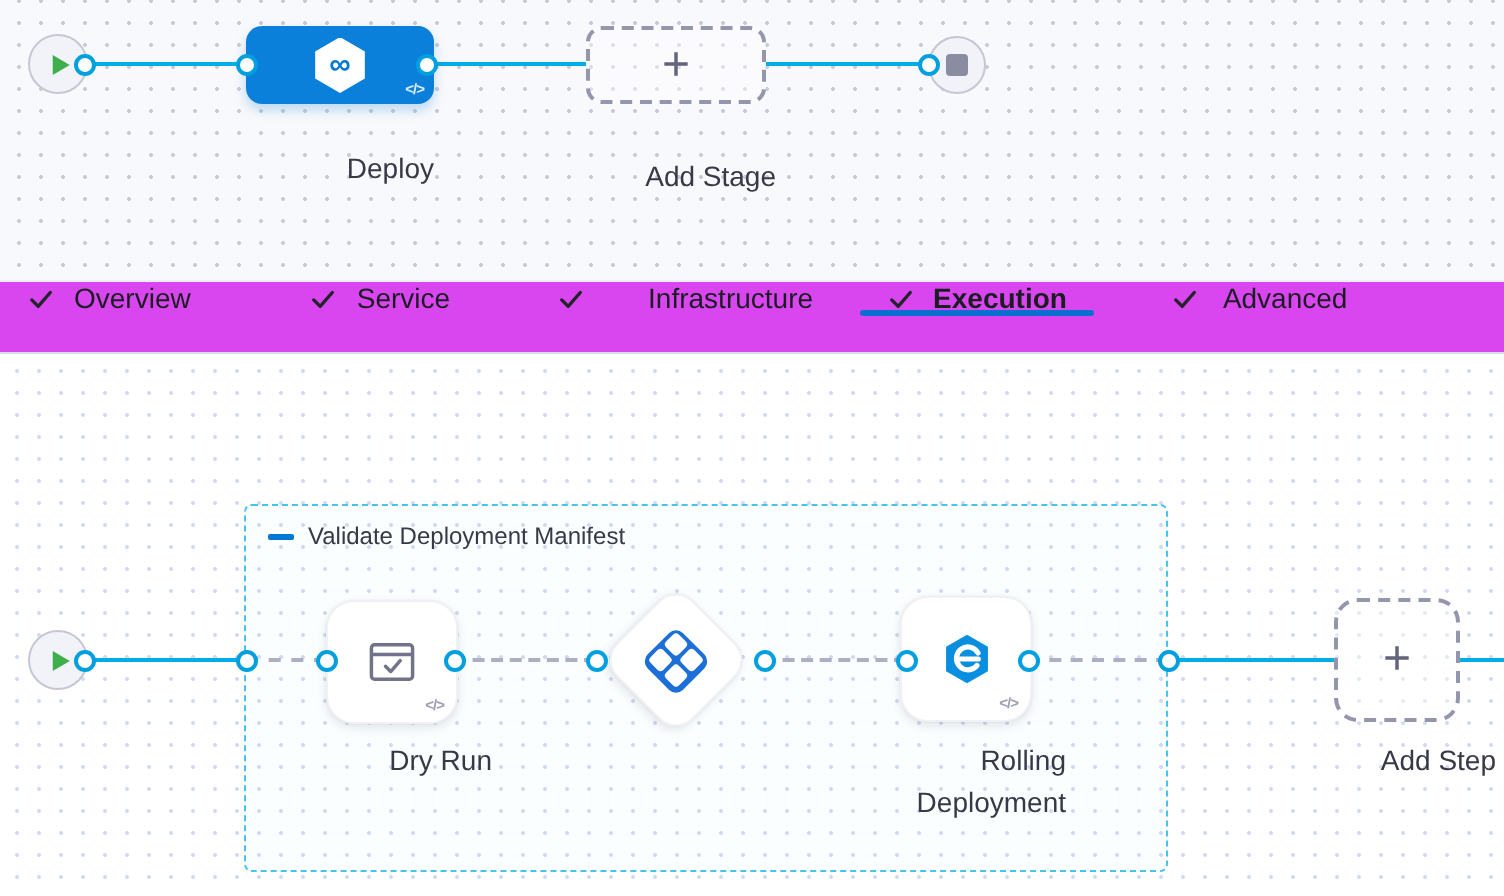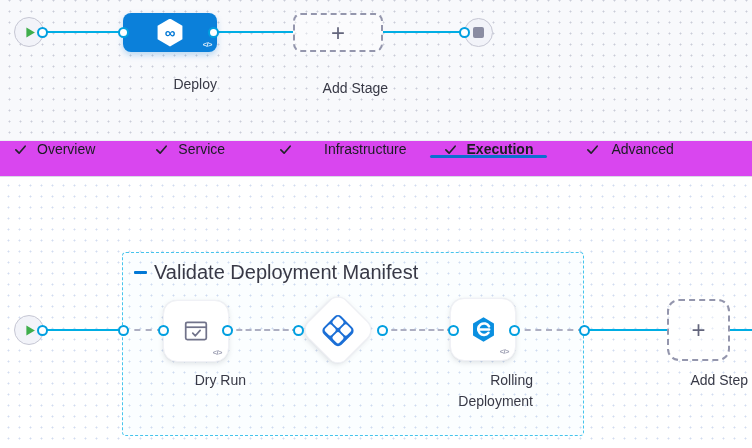--- a/index.html
+++ b/index.html
@@ -91,21 +91,21 @@
 
   
   .step-group {
     position:absolute; left:122px; top:75px; width:462px; height:184px;
     border:1px dashed #45c4ec; border-radius:4px; background:rgba(0,173,228,0.015); z-index:1;
   }
   .group-header {
     position:absolute; left:134px; top:84px; display:flex; align-items:center; gap:7px; z-index:3;
   }
   .collapse-dash { width:13px; height:3px; background:#0278d5; border-radius:1px; }
-  .group-title { font-size:20px; color:#383946; }
+  .group-title { font-size:12px; color:#383946; }
 
   
   .step-card {
     position:absolute; background:#fff; border-radius:14px; z-index:4;
     border:1px solid #f0f1f6;
     box-shadow:0 2px 5px rgba(96,97,112,.16), 0 0 1px rgba(40,41,61,.08);
     display:flex; align-items:center; justify-content:center;
   }
   .diamond {
     position:absolute; left:311px; top:126px; width:54px; height:54px;

